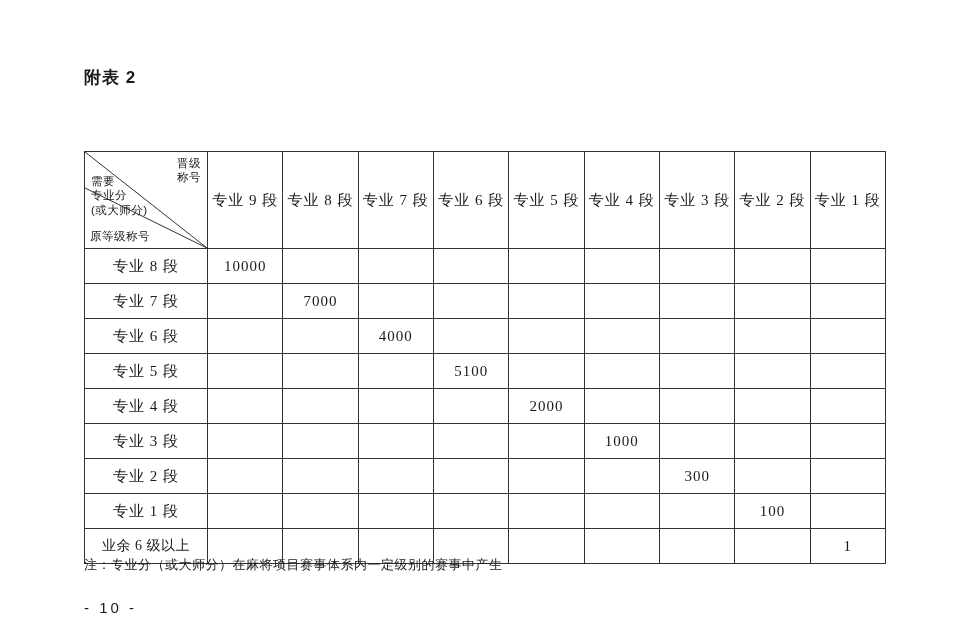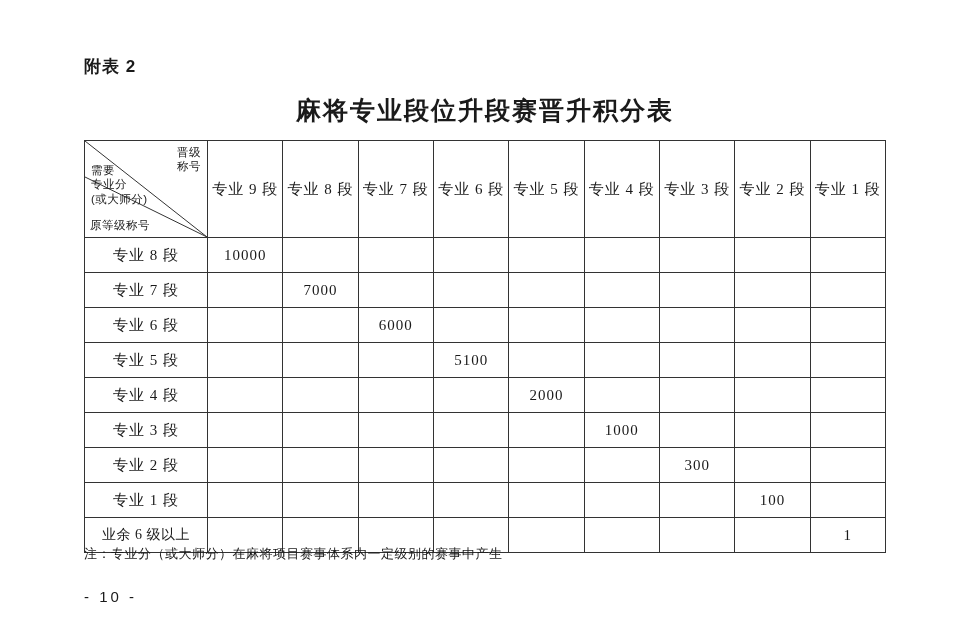--- a/index.html
+++ b/index.html
@@ -11,21 +11,21 @@
     height: 636px;
     background: #ffffff;
     font-family: "Liberation Serif", "DejaVu Serif", serif;
     color: #1a1a1a;
     position: relative;
     overflow: hidden;
   }
   .page {
     position: absolute;
     left: 0;
-    top: 0;
+    top: 11px;
     width: 970px;
     height: 454px;
   }
   .appendix-label {
     position: absolute;
     left: 84px;
     top: 55px;
     font-size: 17px;
     font-weight: bold;
     letter-spacing: 1px;
@@ -134,21 +134,20 @@
     font-family: "Liberation Sans", "DejaVu Sans", sans-serif;
   }
 </style>
 </head>
 <body>
 
 <div class="page">
 
   <div class="appendix-label">附表 2</div>
 
-  <div class="doc-title">麻将专业段位升段赛晋升积分表</div>
 
   <div class="table-wrap">
     <table class="score-table">
       <tbody>
         <tr class="header-row">
           <td class="corner">
             <div class="corner-inner">
               <svg class="corner-svg" width="122" height="96" viewBox="0 0 122 96">
                 <line x1="0" y1="0" x2="122" y2="96" stroke="#333" stroke-width="1"></line>
                 <line x1="0" y1="36" x2="122" y2="96" stroke="#333" stroke-width="1"></line>
@@ -199,21 +198,21 @@
           <td class="value-cell"></td>
           <td class="value-cell"></td>
           <td class="value-cell"></td>
           <td class="value-cell"></td>
         </tr>
 
         <tr>
           <td class="row-head">专业 6 段</td>
           <td class="value-cell"></td>
           <td class="value-cell"></td>
-          <td class="value-cell">6000</td>
+          <td class="value-cell">4000</td>
           <td class="value-cell"></td>
           <td class="value-cell"></td>
           <td class="value-cell"></td>
           <td class="value-cell"></td>
           <td class="value-cell"></td>
           <td class="value-cell"></td>
         </tr>
 
         <tr>
           <td class="row-head">专业 5 段</td>

